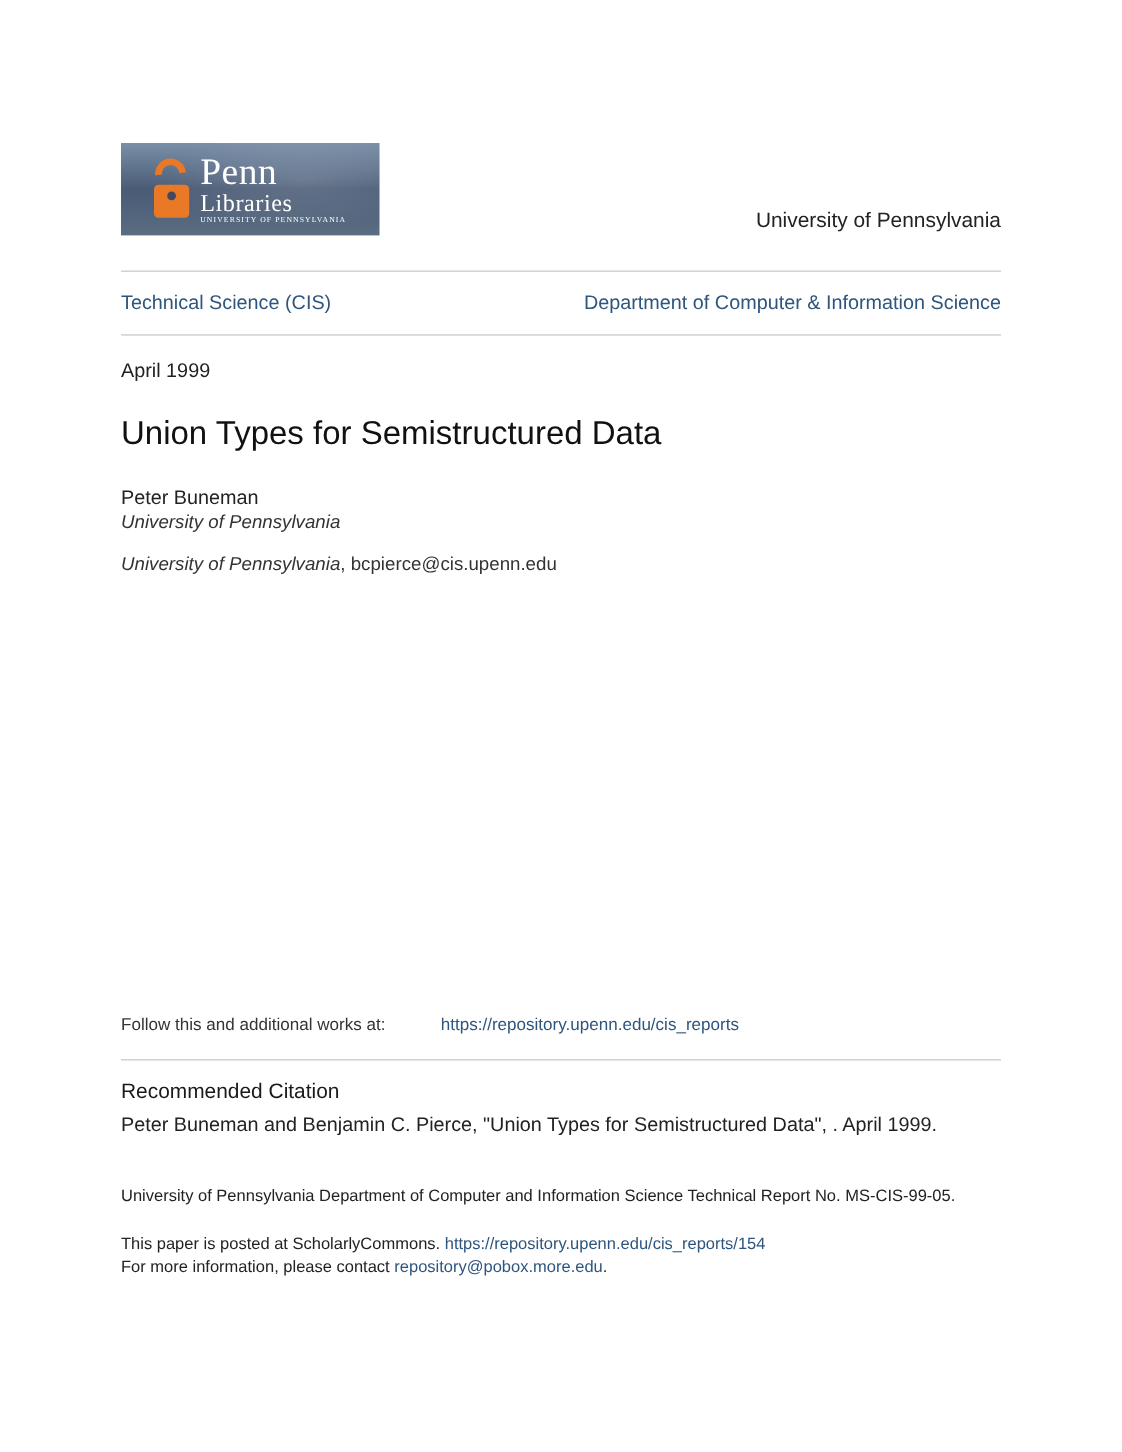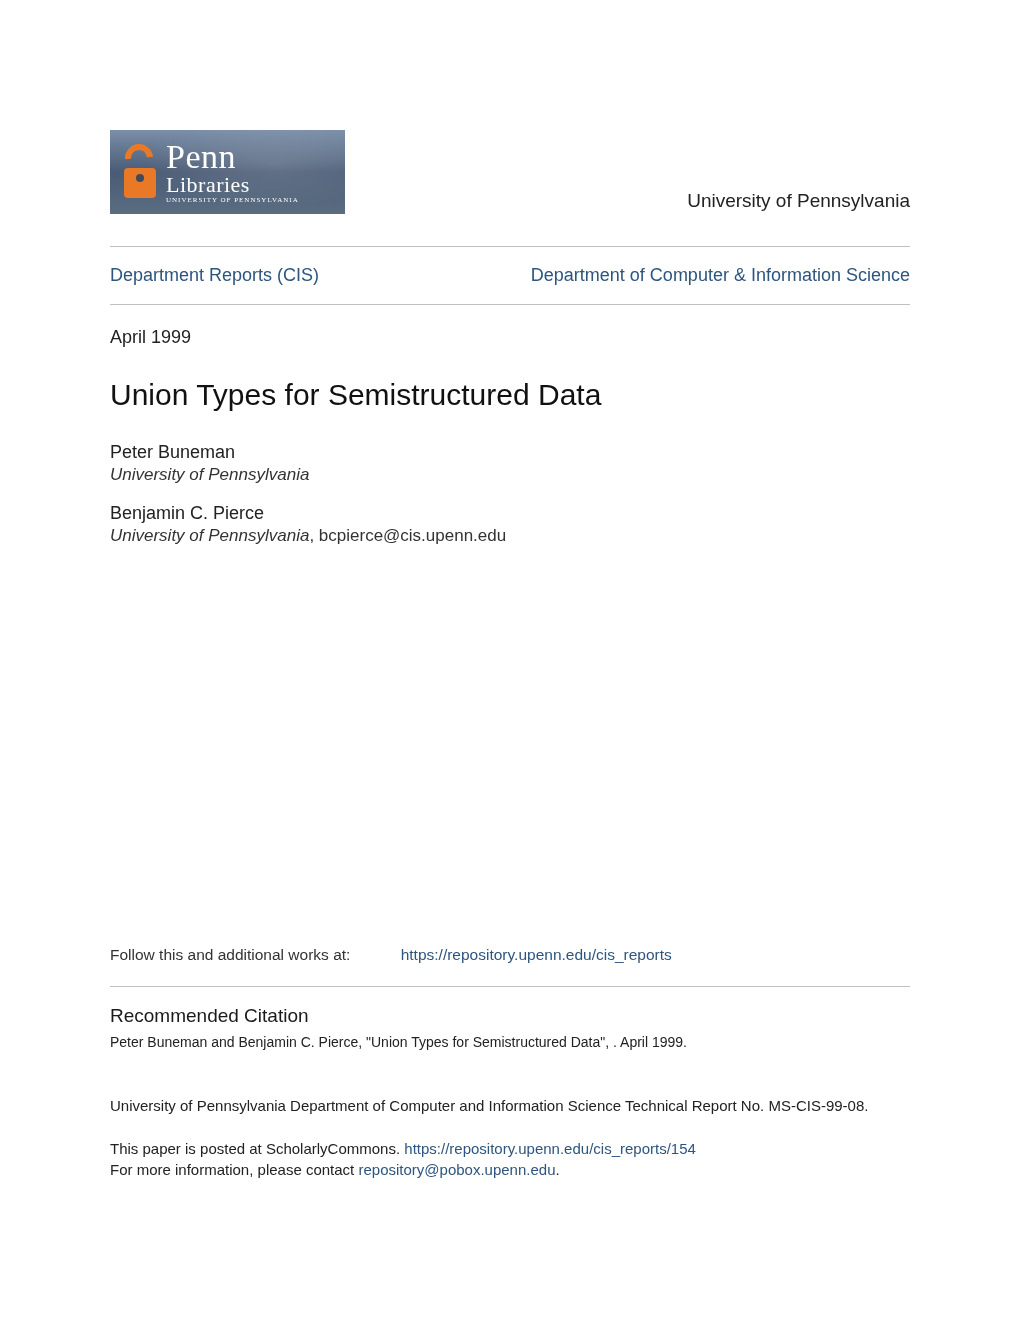--- a/index.html
+++ b/index.html
@@ -20,21 +20,21 @@
       justify-content: space-between;
       align-items: flex-end;
       margin-bottom: 32px;
     }
     .logo-block {
       width: 235px;
       height: 84px;
       background: linear-gradient(to bottom, #7a8fa8 0%, #4a5b75 50%, #5a6d82 100%);
       display: flex;
       align-items: center;
-      padding-left: 12px;
+      padding-left: 28px;
       position: relative;
       overflow: hidden;
     }
     .logo-block::before {
       content: "";
       position: absolute;
       inset: 0;
       background: radial-gradient(ellipse at 70% 40%, rgba(255,255,255,0.15), transparent 60%);
     }
     .oa-lock {
@@ -179,21 +179,21 @@
     .cit-heading {
       font-family: Arial, Helvetica, sans-serif;
       font-weight: 400;
       font-size: 19px;
       color: #1a1a1a;
       margin-top: 18px;
       margin-bottom: 6px;
     }
     .citation {
       font-family: Arial, Helvetica, sans-serif;
-      font-size: 14px;
+      font-size: 18px;
       color: #222;
       line-height: 1.35;
     }
     .tech-note {
       font-family: Arial, Helvetica, sans-serif;
       font-size: 15px;
       color: #222;
       margin-top: 45px;
       margin-bottom: 24px;
     }
@@ -224,55 +224,54 @@
     </div>
   </div>
   <div class="header-right">
     <div class="uni-name">University of Pennsylvania</div>
   </div>
 </div>
 
 <hr class="divider">
 
 <div class="nav-row">
-  <a>Department Reports (CIS)</a>
+  <a>Technical Science (CIS)</a>
   <a>Department of Computer &amp; Information Science</a>
 </div>
 
 <hr class="divider">
 
 <div class="date">April 1999</div>
 
 <h1 class="title">Union Types for Semistructured Data</h1>
 
 <div class="author-block">
   <div class="author-name">Peter Buneman</div>
   <div class="affiliation">
     <span>University of Pennsylvania</span>
   </div>
 </div>
 
 <div class="author-block">
-  <div class="author-name">Benjamin C. Pierce</div>
   <div class="affiliation">
     <span>University of Pennsylvania</span><span class="email">, </span><span class="email">bcpierce@cis.upenn.edu</span>
   </div>
 </div>
 
 <div class="spacer"></div>
 
 <div class="follow-line">
   <span>Follow this and additional works at: </span><a>https://repository.upenn.edu/cis_reports</a>
 </div>
 
 <hr class="divider">
 
 <div class="cit-heading">Recommended Citation</div>
 <div class="citation">Peter Buneman and Benjamin C. Pierce, "Union Types for Semistructured Data", . April 1999.</div>
 
-<div class="tech-note">University of Pennsylvania Department of Computer and Information Science Technical Report No. MS-CIS-99-08.</div>
+<div class="tech-note">University of Pennsylvania Department of Computer and Information Science Technical Report No. MS-CIS-99-05.</div>
 
 <div class="footer-line">
   <span>This paper is posted at ScholarlyCommons. </span><a>https://repository.upenn.edu/cis_reports/154</a>
 </div>
 <div class="footer-line">
-  <span>For more information, please contact </span><a>repository@pobox.upenn.edu</a><span>.</span>
+  <span>For more information, please contact </span><a>repository@pobox.more.edu</a><span>.</span>
 </div>
 
 </body></html>

